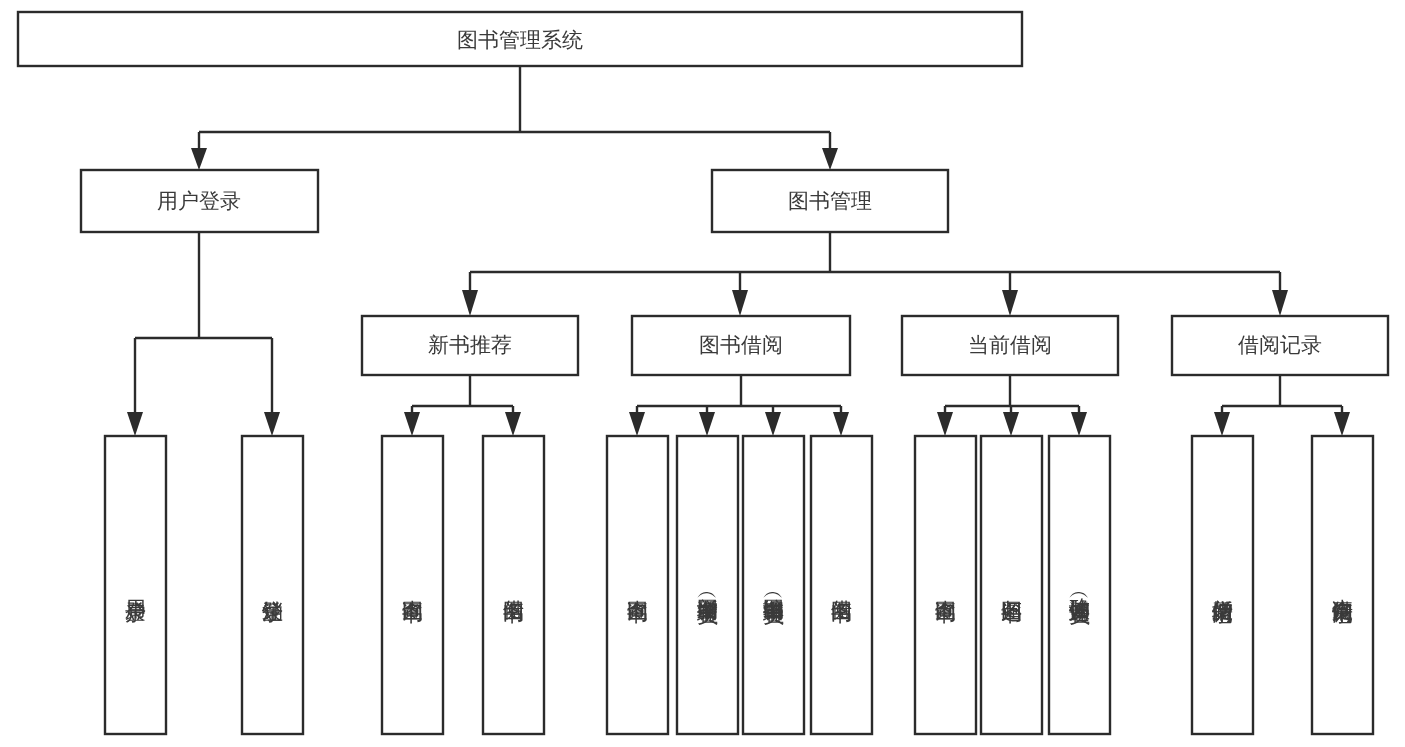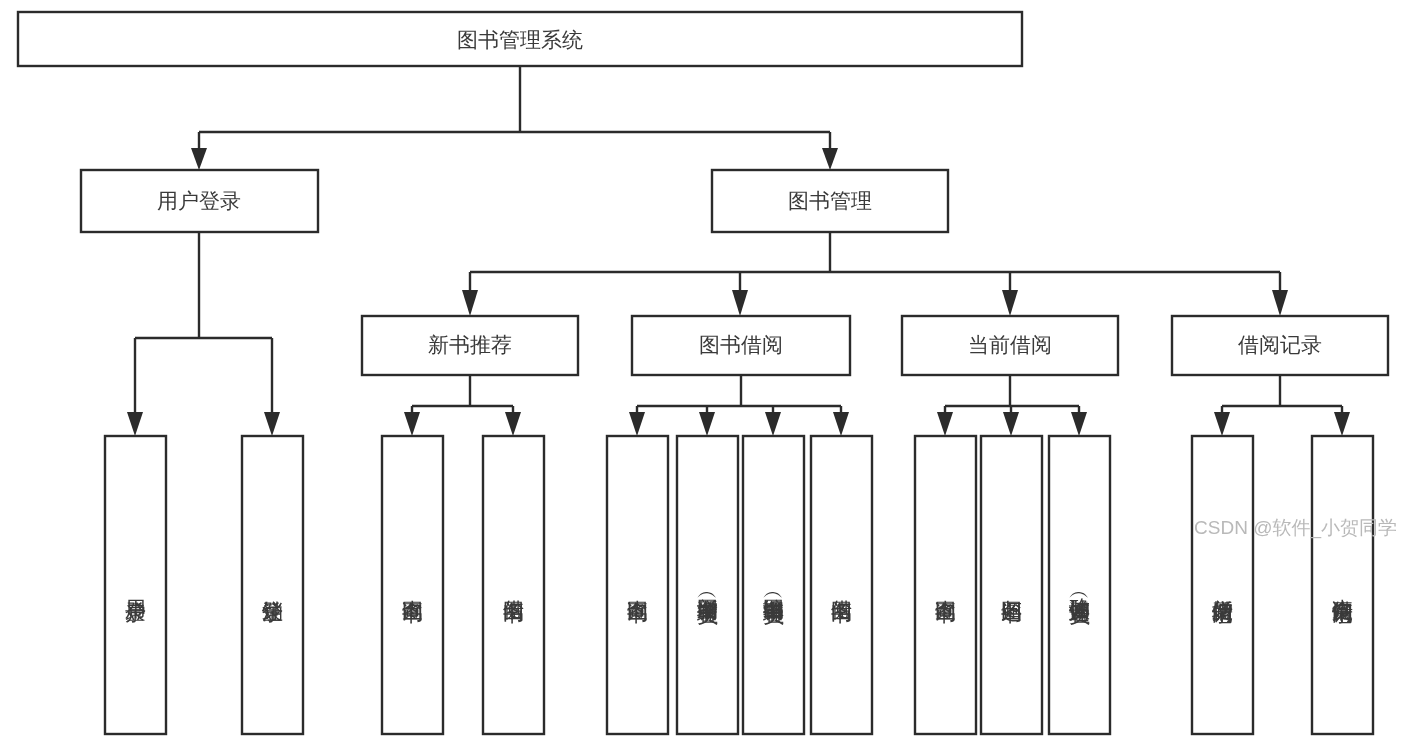--- a/index.html
+++ b/index.html
@@ -218,15 +218,14 @@
   <div class="node-label-v" style="left: 743px; top: 436px; width: 61px; height: 298px; align-items: center;">编辑图书（管理员）</div>
   <div class="node-label-v" style="left: 811px; top: 436px; width: 61px; height: 298px; align-items: center;">借阅图书</div>
 
   <div class="node-label-v" style="left: 915px; top: 436px; width: 61px; height: 298px; align-items: center;">查询图书</div>
   <div class="node-label-v" style="left: 981px; top: 436px; width: 61px; height: 298px; align-items: center;">归还图书</div>
   <div class="node-label-v" style="left: 1049px; top: 436px; width: 61px; height: 298px; align-items: center;">确认归还（管理员）</div>
 
   <div class="node-label-v" style="left: 1192px; top: 436px; width: 61px; height: 298px; align-items: center;">新增借阅记录</div>
   <div class="node-label-v" style="left: 1312px; top: 436px; width: 61px; height: 298px; align-items: center;">查询借阅记录</div>
 
-  <div class="watermark">CSDN @软件_小贺同学</div>
 
 </div>
 
 </body></html>

